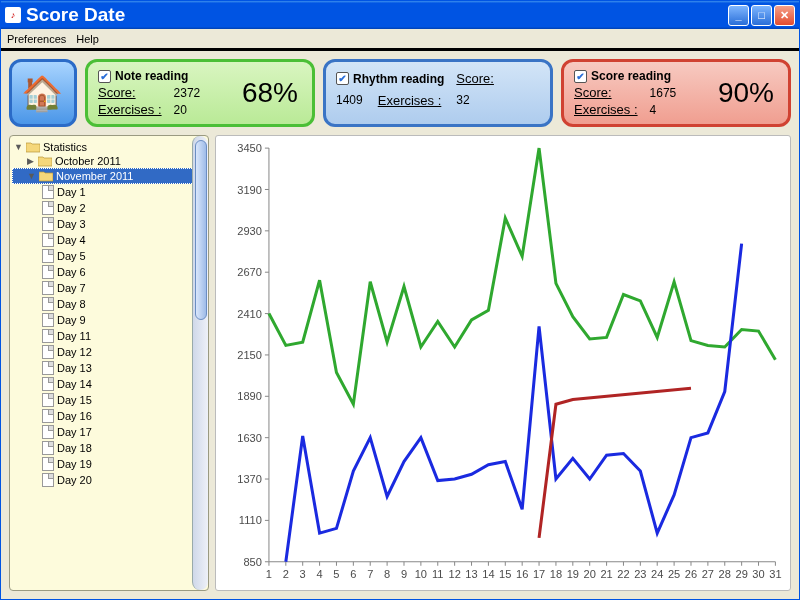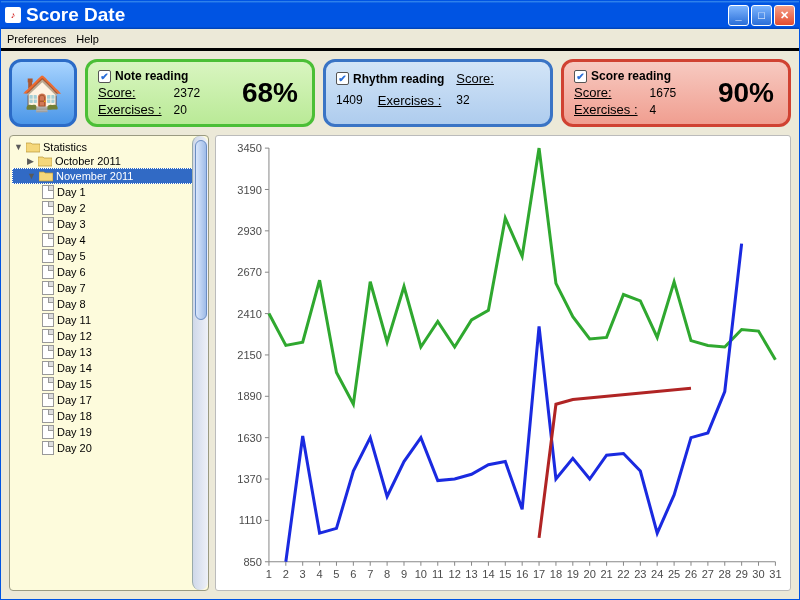--- a/index.html
+++ b/index.html
@@ -17,21 +17,21 @@
 .cards { display: flex; gap: 8px; padding: 8px; background: #ece9d8; }
 .home-card { width: 68px; height: 68px; border-radius: 12px; background: linear-gradient(to bottom, #a8d4ff, #4a96e8); border: 3px solid #2b6bc7; display: flex; align-items: center; justify-content: center; font-size: 34px; }
 .stat-card { flex: 1; height: 68px; border-radius: 12px; border: 3px solid; padding: 6px 10px; display: grid; grid-template-columns: auto auto 1fr; grid-template-rows: auto auto auto; align-items: center; column-gap: 12px; }
 .stat-card.green { background: linear-gradient(to bottom, #d9f5c0, #baea97); border-color: #4bbf36; }
 .stat-card.blue { background: linear-gradient(to bottom, #d3e5f7, #aeccee); border-color: #3a74c5; }
 .stat-card.red { background: linear-gradient(to bottom, #f7cac1, #f09e90); border-color: #d04232; }
 .stat-title { grid-column: 1 / 3; display: flex; align-items: center; gap: 4px; font-weight: bold; font-size: 12px; }
 .chk { width: 13px; height: 13px; border: 1px solid #555; background: #fff; display: inline-flex; align-items: center; justify-content: center; font-size: 10px; color: #2a6ed8; border-radius: 2px;}
 .stat-label { font-size: 13px; text-decoration: underline; }
 .stat-value { font-weight: normal; font-size: 12px; }
-.stat-pct { grid-column: 3; grid-row: 1 / 4; font-size: 28px; font-weight: bold; text-align: right; padding-right: 4px; }
+.stat-pct { grid-column: 3; grid-row: 1 / 4; font-size: 28px; font-weight: normal; text-align: right; padding-right: 4px; }
 .body-area { flex: 1; display: flex; padding: 0 8px 8px 8px; gap: 6px; background: #ece9d8; overflow: hidden; }
 .tree-panel { width: 200px; background: #fdfbdc; border: 1px solid #9a9a82; border-radius: 4px; overflow: hidden; position: relative; }
 .tree-scroll { position: absolute; right: 0; top: 0; bottom: 0; width: 16px; background: linear-gradient(to right, #cfd8e9, #eef1f8); border-left: 1px solid #9aa; border-radius: 8px; }
 .tree-thumb { position: absolute; top: 4px; left: 2px; width: 12px; height: 180px; background: linear-gradient(to right, #d9e6fb, #9fbce8); border: 1px solid #6a8dc3; border-radius: 6px; }
 .tree { padding: 4px 2px; font-size: 11px; }
 .tree-item { display: flex; align-items: center; gap: 3px; padding: 1px 2px; white-space: nowrap; cursor: default; }
 .tree-item.selected { background: #316ac5; color: #fff; border: 1px dotted #fff; }
 .tree-indent1 { padding-left: 14px; }
 .tree-indent2 { padding-left: 30px; }
 .folder-i { width: 14px; height: 11px; display: inline-block; }
@@ -160,37 +160,45 @@
           <div class="tree-item tree-indent2">
             <span class="file-i"></span>
             <span>Day 7</span>
           </div>
           <div class="tree-item tree-indent2">
             <span class="file-i"></span>
             <span>Day 8</span>
           </div>
           <div class="tree-item tree-indent2">
             <span class="file-i"></span>
+            <span>Day 9</span>
+          </div>
+          <div class="tree-item tree-indent2">
+            <span class="file-i"></span>
             <span>Day 11</span>
           </div>
           <div class="tree-item tree-indent2">
             <span class="file-i"></span>
             <span>Day 12</span>
           </div>
           <div class="tree-item tree-indent2">
             <span class="file-i"></span>
             <span>Day 13</span>
           </div>
           <div class="tree-item tree-indent2">
             <span class="file-i"></span>
             <span>Day 14</span>
           </div>
           <div class="tree-item tree-indent2">
             <span class="file-i"></span>
             <span>Day 15</span>
+          </div>
+          <div class="tree-item tree-indent2">
+            <span class="file-i"></span>
+            <span>Day 16</span>
           </div>
           <div class="tree-item tree-indent2">
             <span class="file-i"></span>
             <span>Day 17</span>
           </div>
           <div class="tree-item tree-indent2">
             <span class="file-i"></span>
             <span>Day 18</span>
           </div>
           <div class="tree-item tree-indent2">

